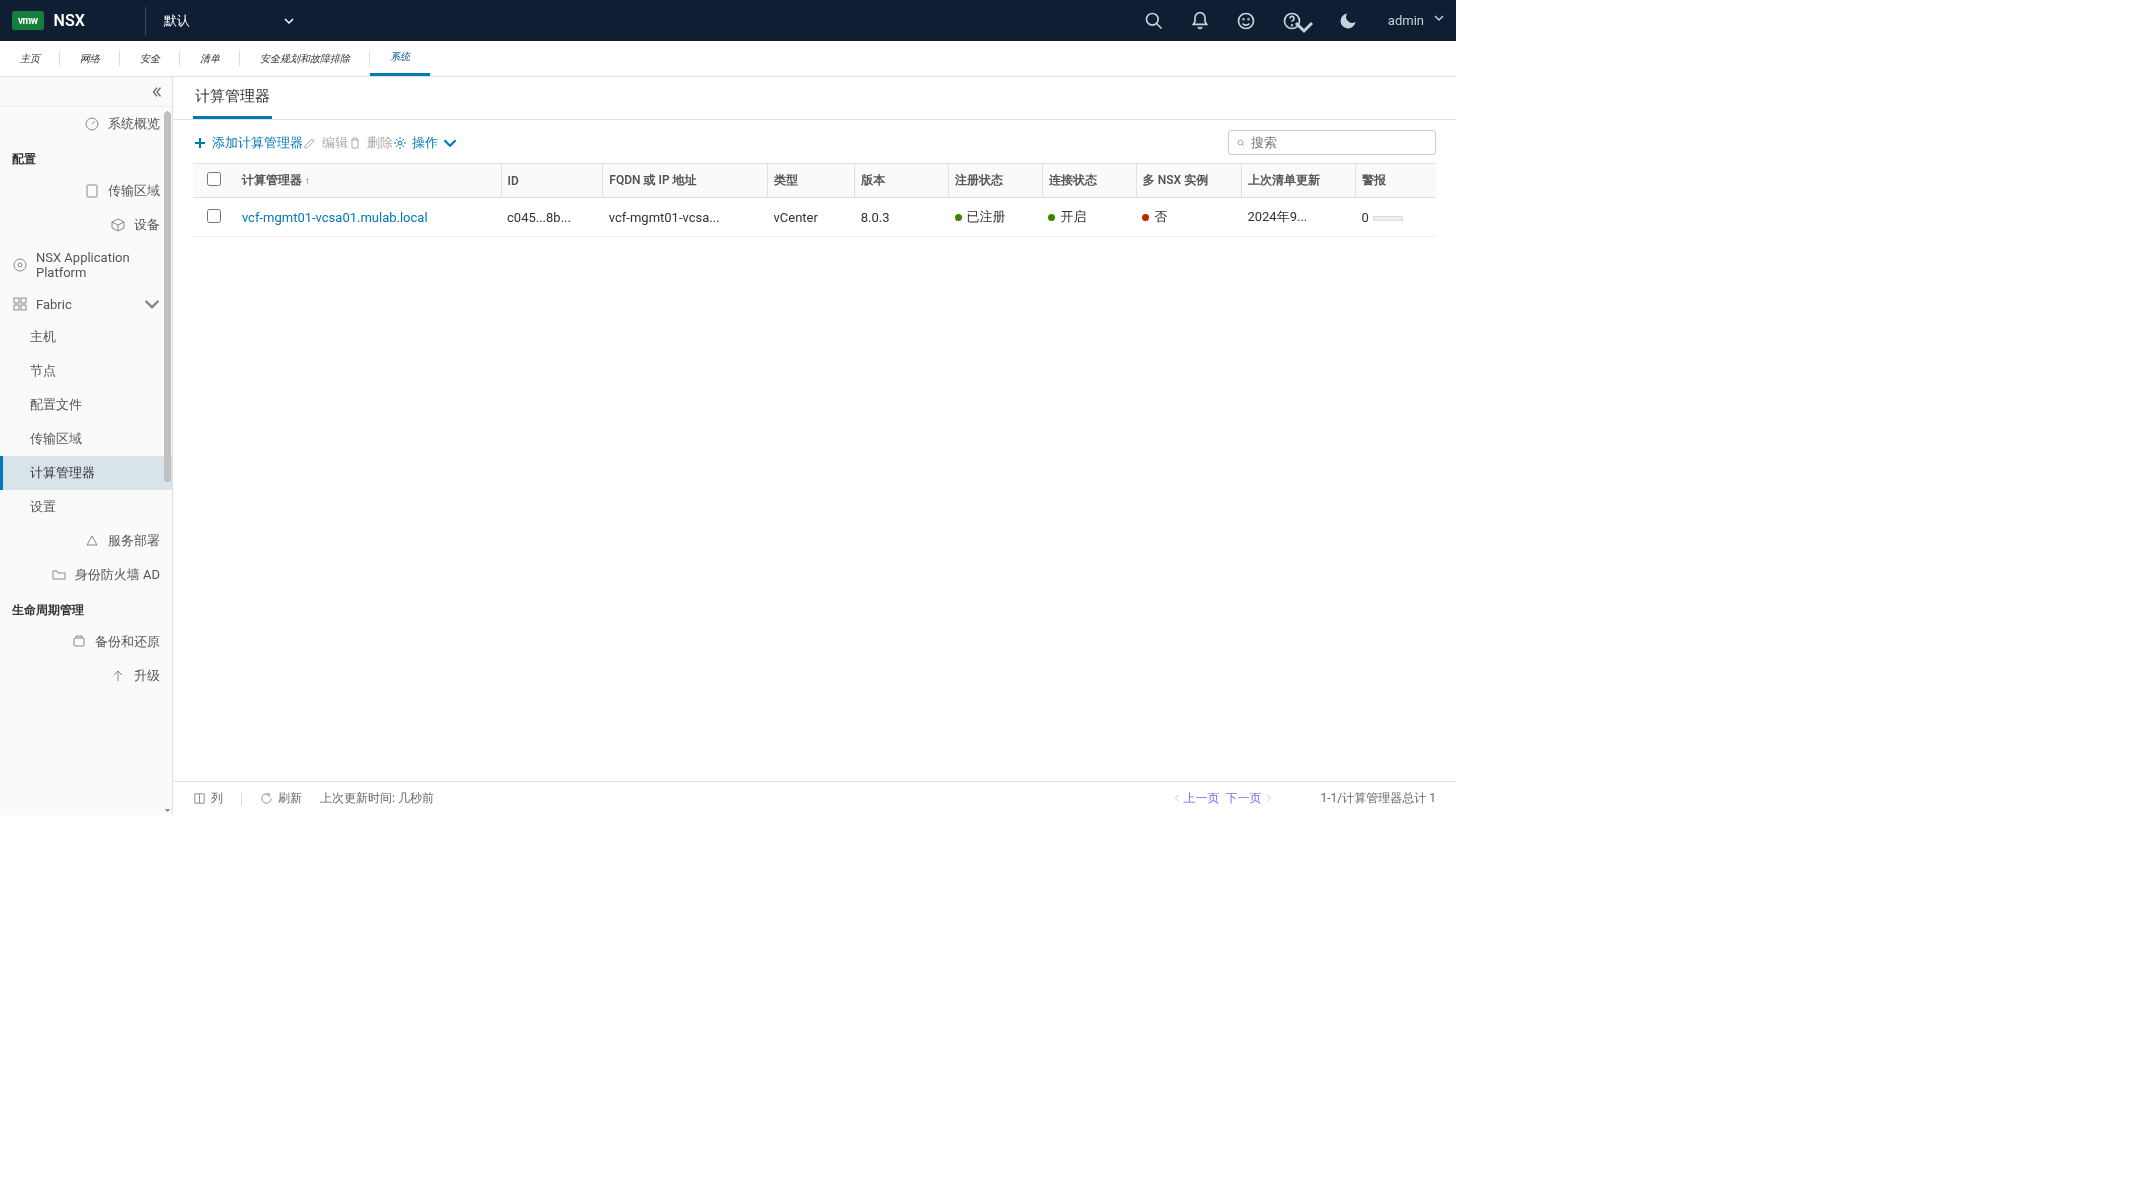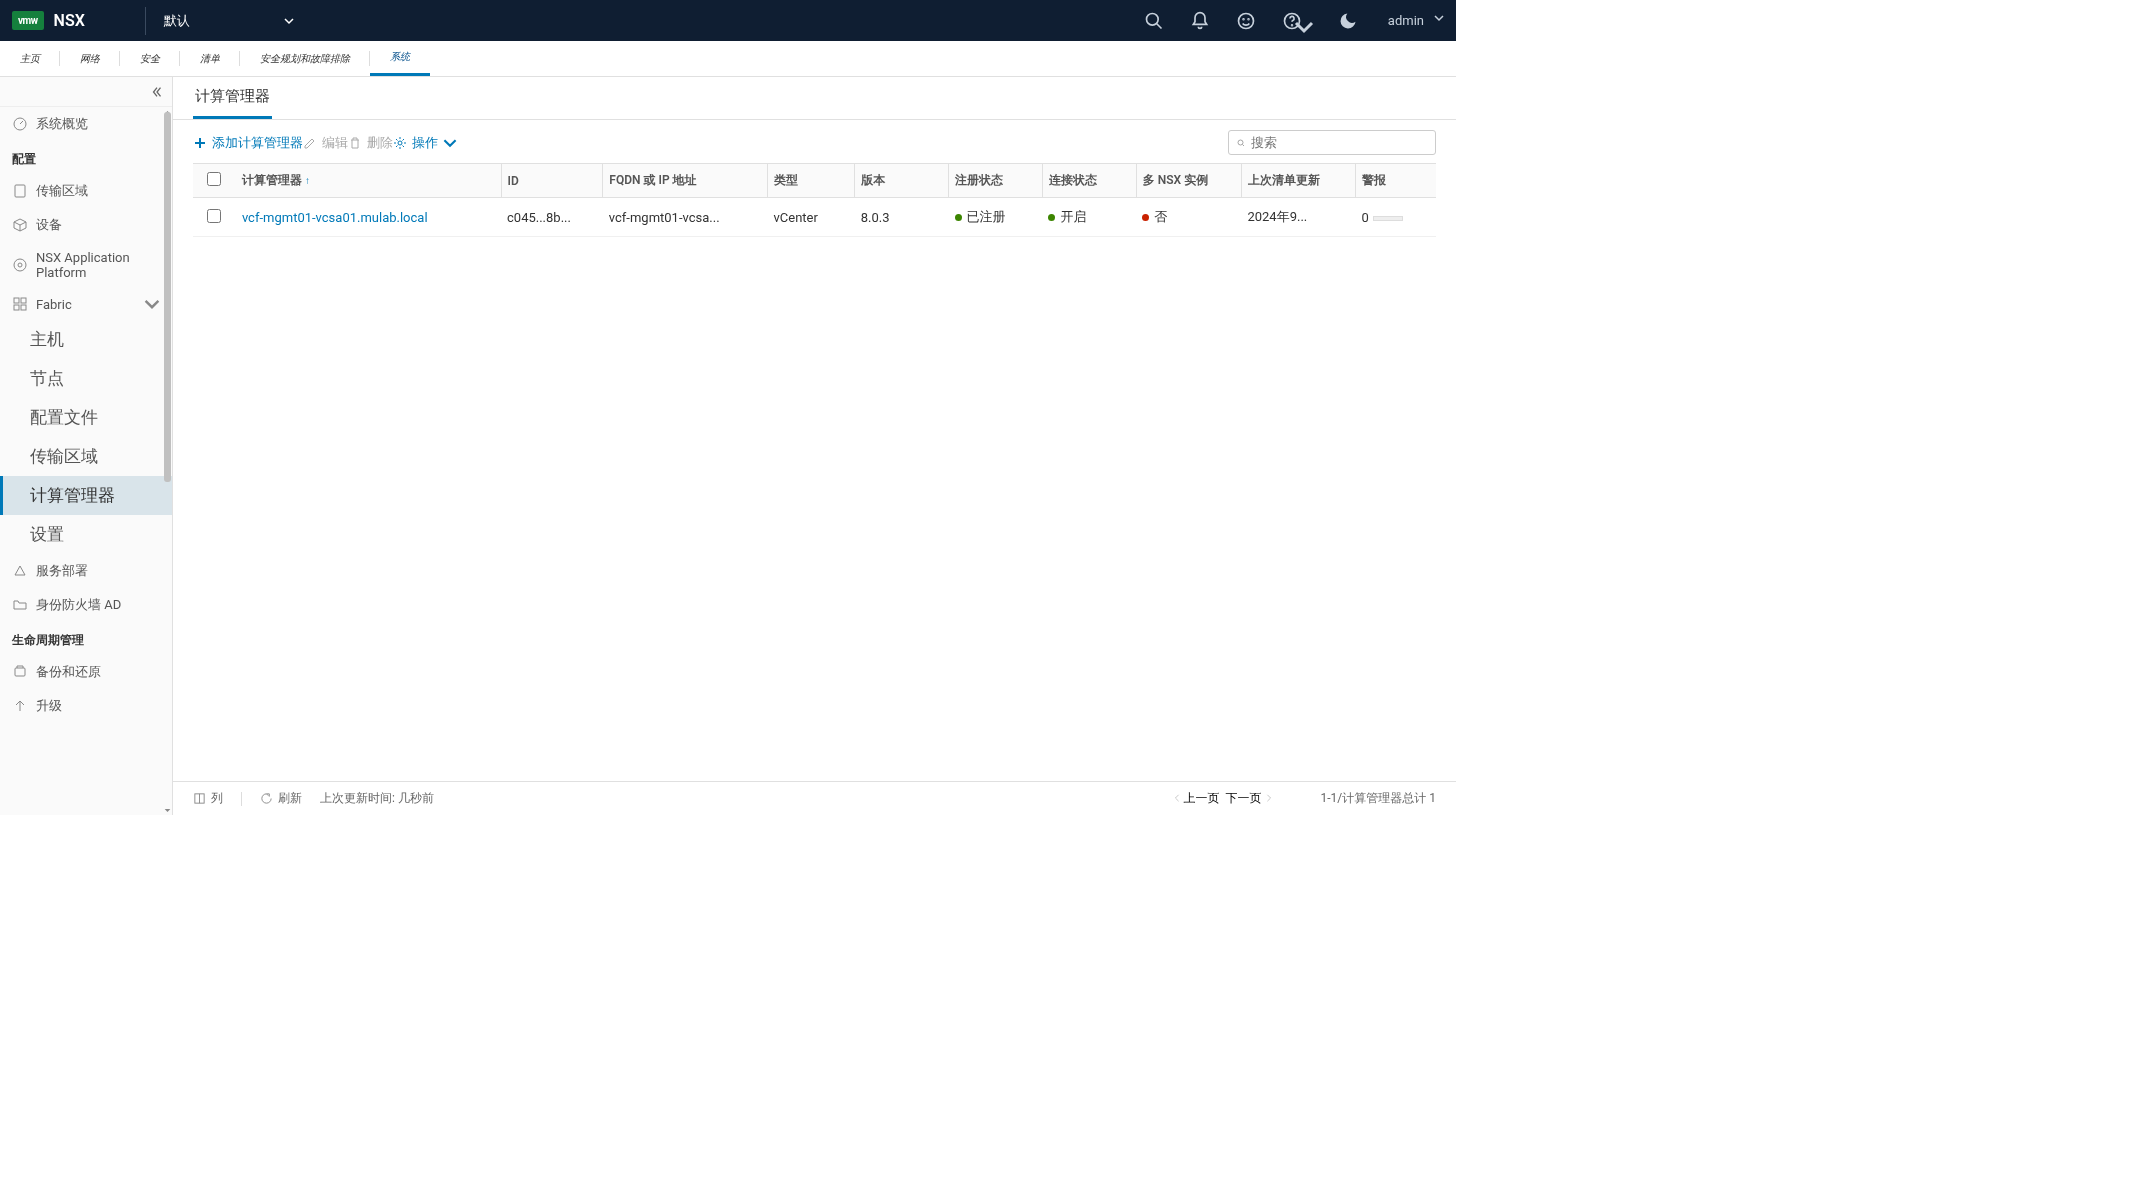--- a/index.html
+++ b/index.html
@@ -27,24 +27,24 @@
 .navtab.active { color: #004d8a; border-bottom: 3px solid #0079b8; font-weight: 400; }
 
 
 .main { flex: 1; display: flex; min-height: 0; }
 
 
 .sidebar { width: 173px; border-right: 1px solid #e0e0e0; display: flex; flex-direction: column; background: #fafafa; position: relative; }
 .collapse-bar { height: 30px; display: flex; align-items: center; justify-content: flex-end; padding-right: 8px; border-bottom: 1px solid #eee; }
 .collapse-bar svg { width: 14px; height: 14px; cursor: pointer; }
 .sidebar-scroll { flex: 1; overflow-y: auto; }
-.side-item { display: flex; align-items: center; gap: 8px; padding: 8px 12px; cursor: pointer; color: #555; font-size: 13px; }
+.side-item { display: flex; align-items: center; gap: 8px; padding: 8px 12px; cursor: pointer; color: #555; font-size: 13px; justify-content: flex-end; }
 .side-item svg { width: 16px; height: 16px; stroke: #888; fill: none; flex-shrink: 0; }
 .side-group { padding: 10px 12px 6px; font-size: 12px; color: #333; font-weight: 600; }
-.side-sub { padding: 8px 12px 8px 30px; cursor: pointer; color: #555; font-size: 17px; }
+.side-sub { padding: 8px 12px 8px 30px; cursor: pointer; color: #555; font-size: 13px; }
 .side-sub.active { background: #d9e4ea; border-left: 3px solid #0079b8; padding-left: 27px; color: #333; }
 .side-item.expandable { justify-content: space-between; }
 .side-item.expandable .left { display: flex; align-items: flex-end; gap: 8px; }
 .scroll-thumb { position: absolute; right: 1px; top: 35px; width: 7px; height: 370px; background: #c0c0c0; border-radius: 3px; }
 .scroll-arrow { position: absolute; right: 1px; width: 7px; height: 10px; display: flex; align-items: center; justify-content: center; }
 .scroll-arrow.top { top: 30px; }
 .scroll-arrow.bottom { bottom: 0; }
 
 
 .content { flex: 1; display: flex; flex-direction: column; min-width: 0; }
@@ -74,21 +74,21 @@
 .dot-green { background: #3c8500; }
 .dot-red { background: #c92100; }
 .alarm-bar { display: inline-block; width: 30px; height: 5px; background: #eee; border: 1px solid #ddd; vertical-align: middle; margin-left: 4px; }
 
 
 .footer { border-top: 1px solid #e0e0e0; padding: 8px 20px; display: flex; align-items: center; gap: 18px; font-size: 12px; color: #666; }
 .footer .fbtn { display: flex; align-items: center; gap: 5px; cursor: pointer; }
 .footer .fbtn svg { width: 13px; height: 13px; stroke: #888; fill: none; }
 .footer-spacer { flex: 1; }
 .pager { display: flex; align-items: center; gap: 6px; }
-.pager span { color: #000000; text-align: right; }
+.pager span { color: #8b5cf6; text-align: right; }
 </style>
 </head>
 <body>
 
 <div class="app">
 
   <div class="header">
     <div class="logo-box">vmw</div>
     <div class="logo-text">NSX</div>
     <div class="header-divider"></div>

